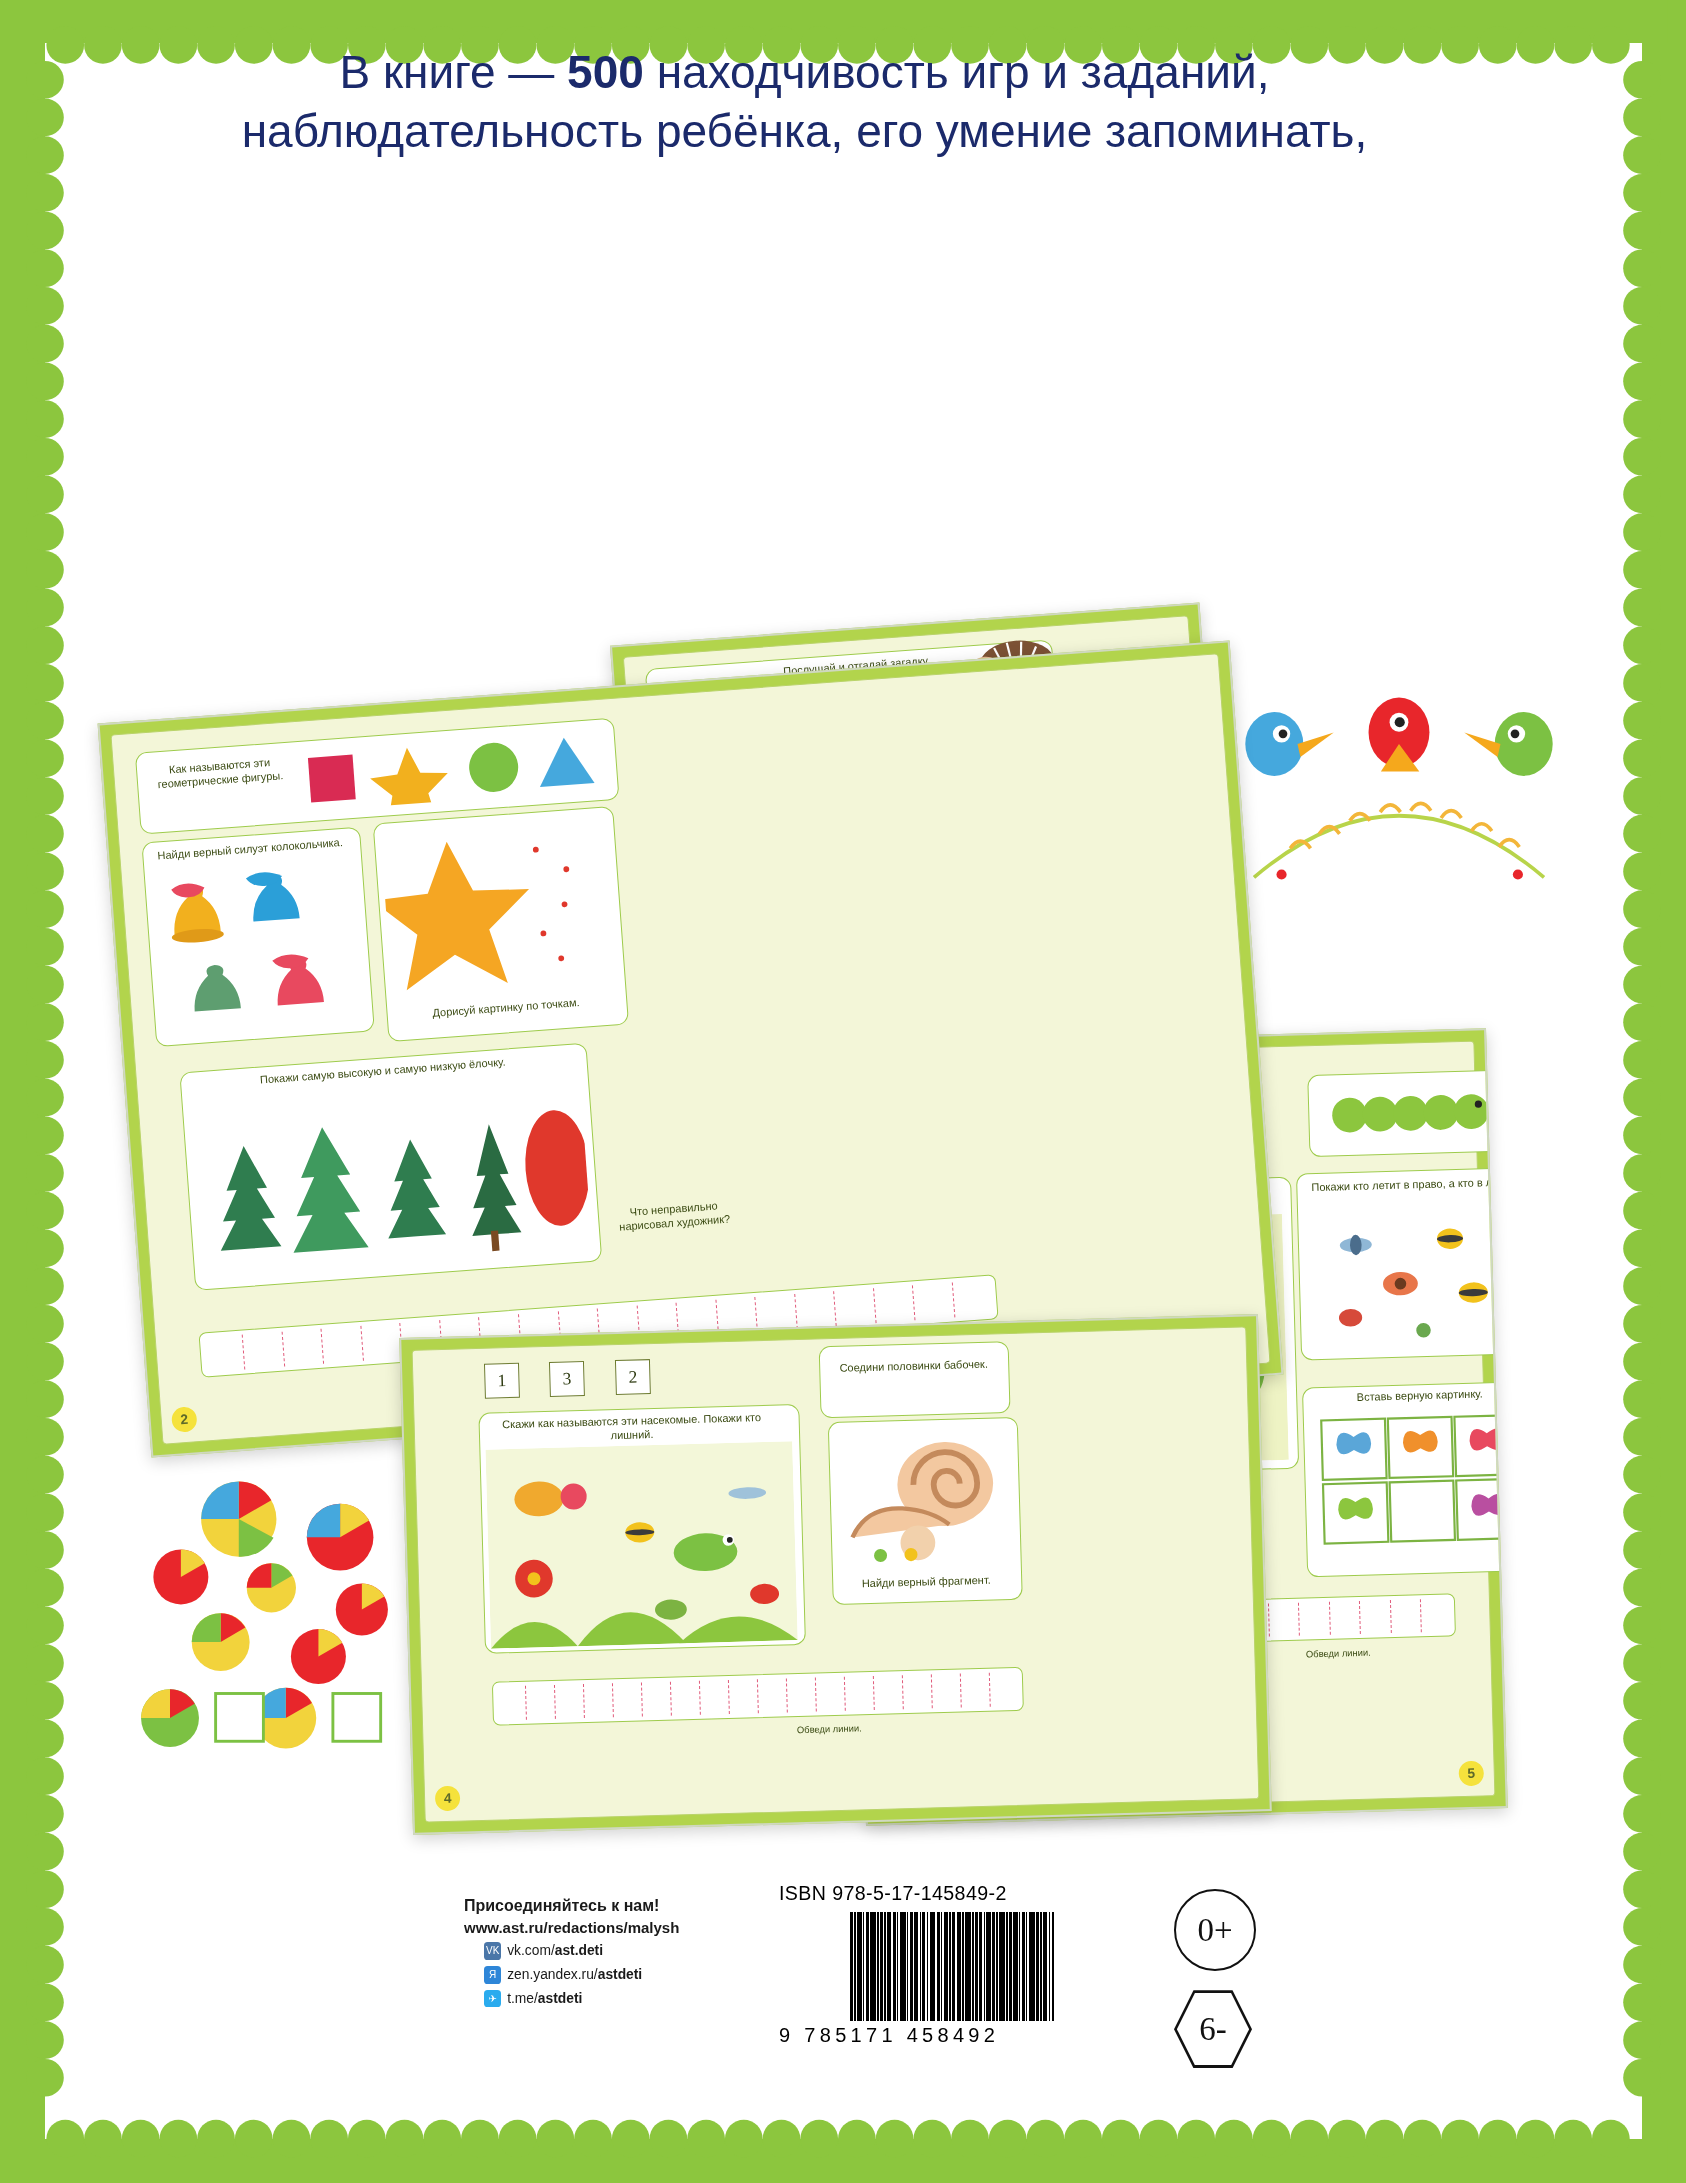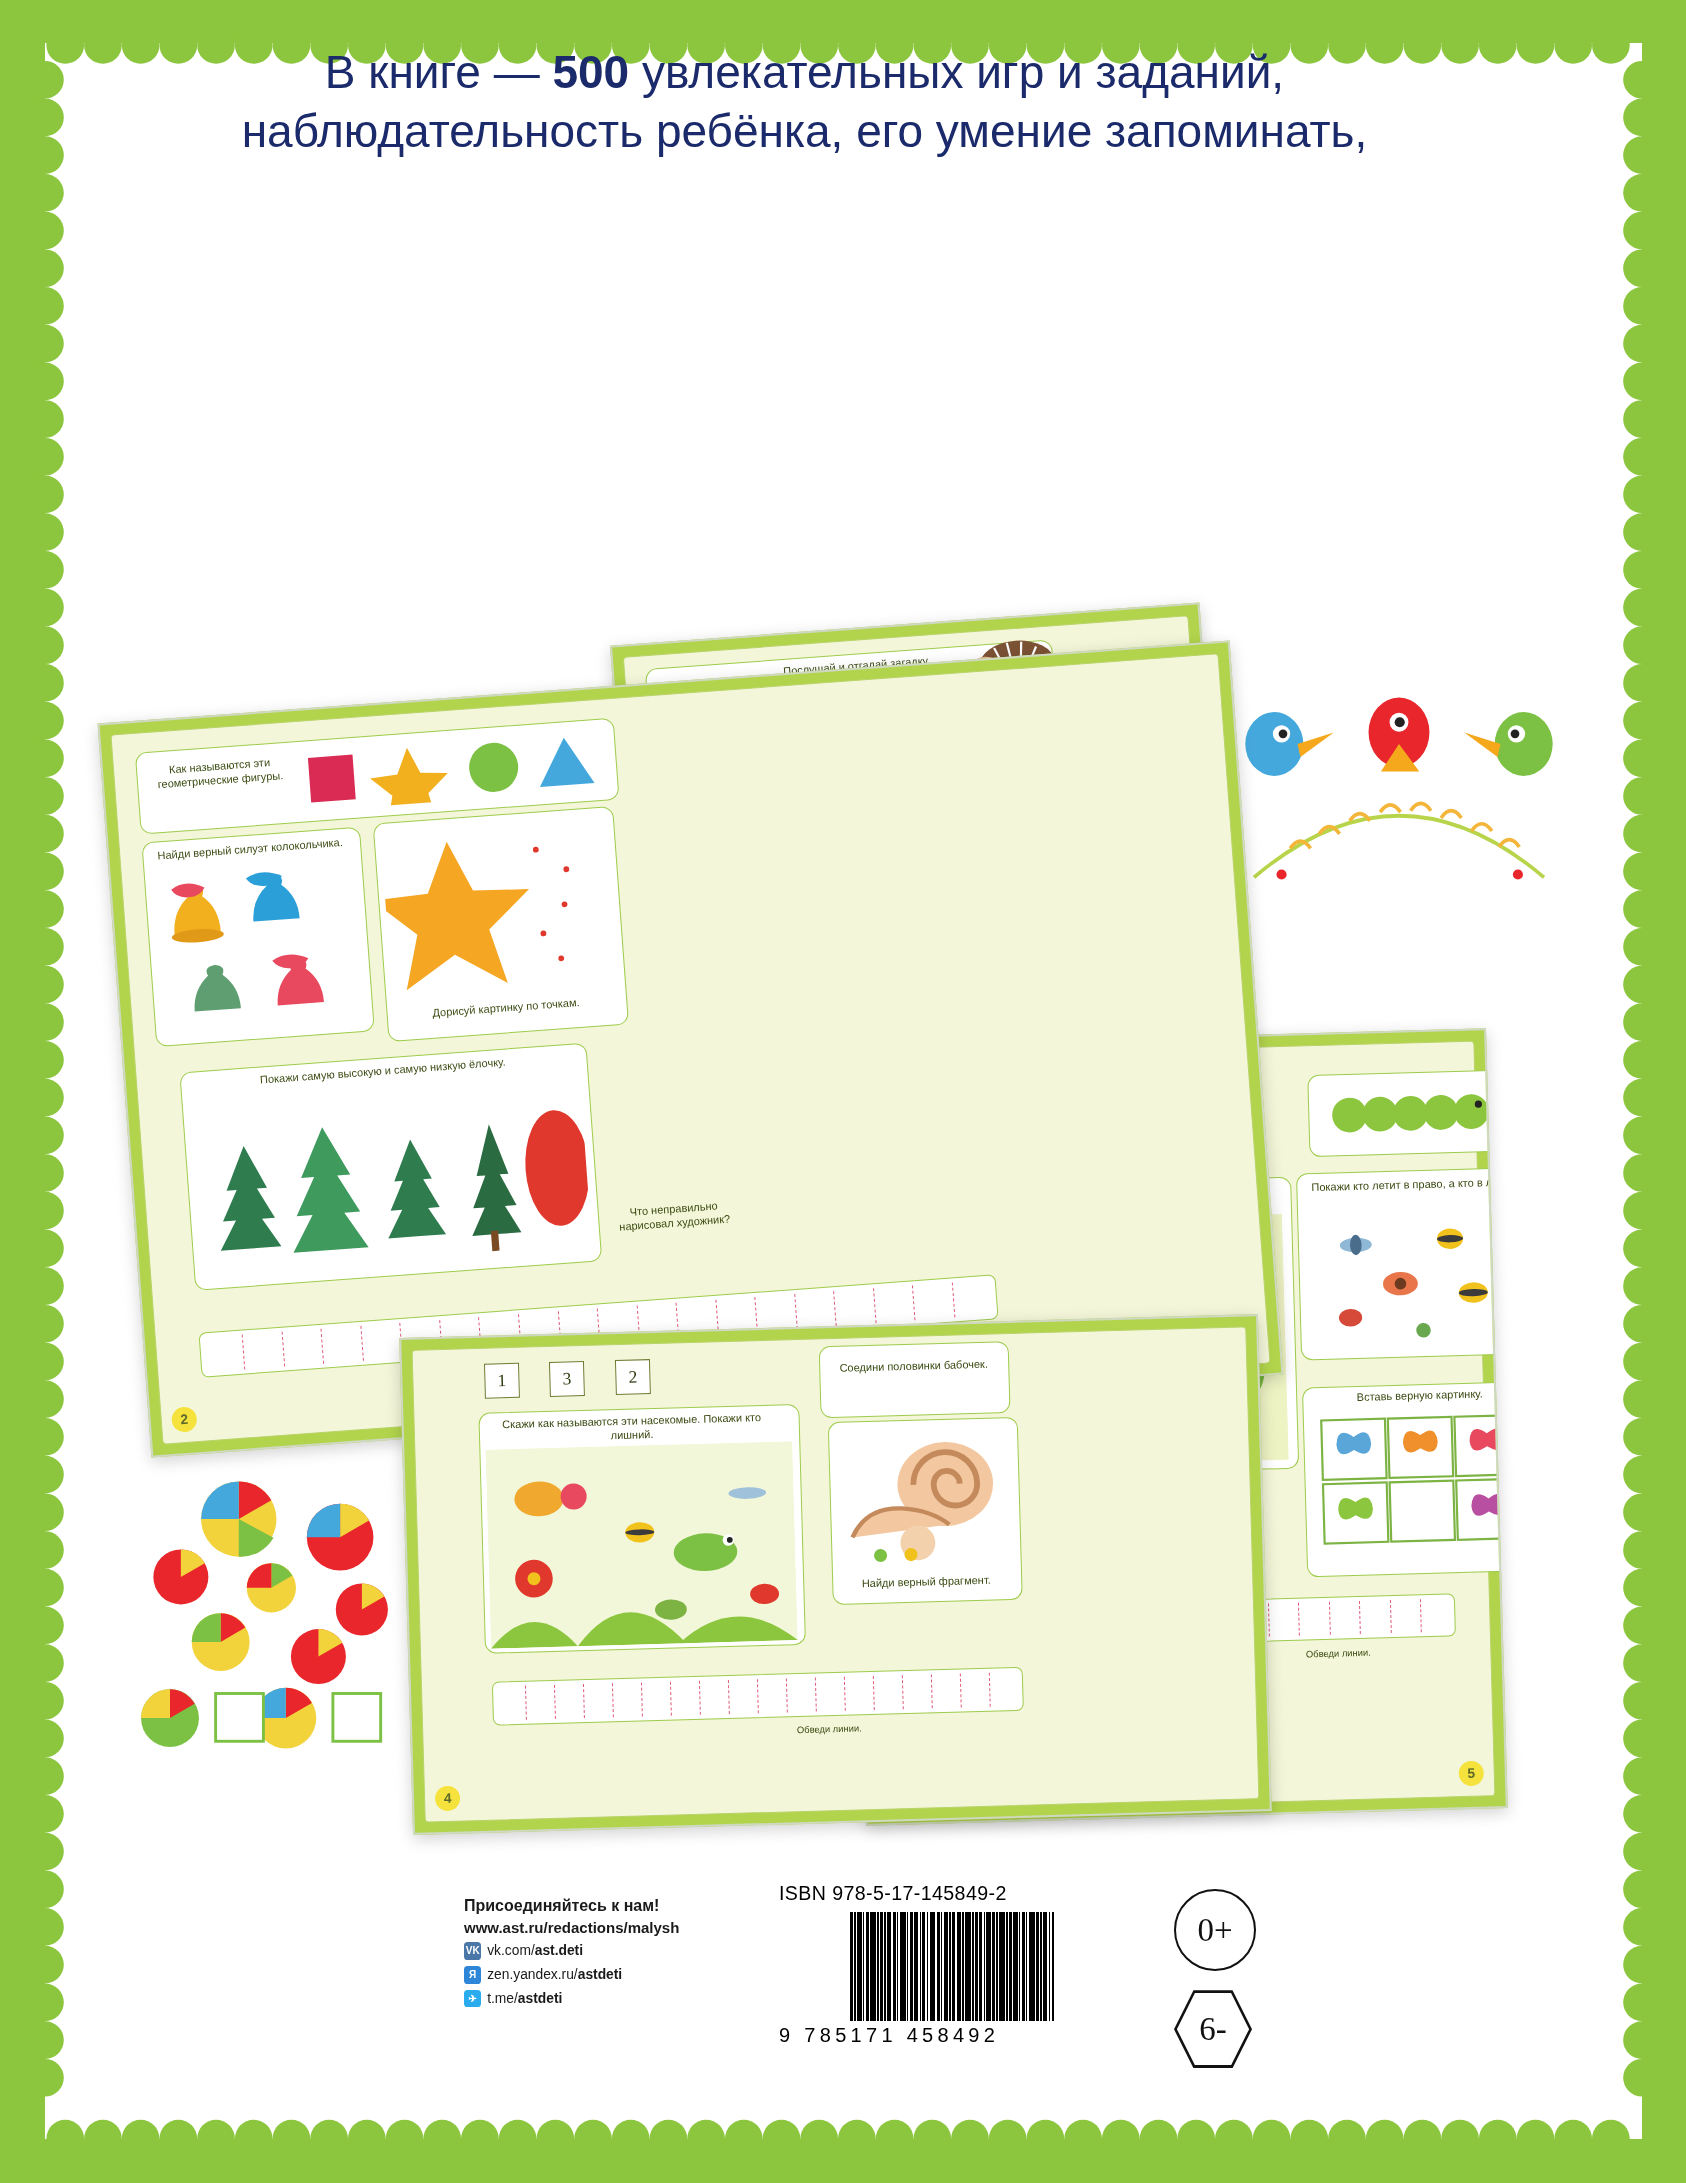--- a/index.html
+++ b/index.html
@@ -178,21 +178,21 @@
     width: 304px;
     color: #1a1a1a;
   }
   .join .t1 { font-size: 16px; font-weight: bold; }
   .join .t2 { font-size: 15px; font-weight: bold; margin-top: 4.3px; }
   .join .row { display: flex; align-items: center; margin-top: 6.5px; font-size: 13.8px; }
   .join .row .ic {
     width: 17.4px; height: 17.4px; border-radius: 3.6px;
     margin-right: 5.8px; flex: none;
     display: flex; align-items: center; justify-content: center;
-    color: #fff; font-size: 10px; font-weight: bold;
+    color: #fff; font-size: 10px; font-weight: normal; margin-left: 20px;
   }
   .join .row b { font-weight: bold; }
 
   .isbn-wrap { position: absolute; left: 779px; top: 0; width: 348px; text-align: left; }
   .isbn-wrap .isbn { font-size: 19.6px; color: #000; letter-spacing: 0.4px; }
   .barcode { margin-top: 7.2px; height: 109px; display: flex; align-items: flex-end; justify-content: center; }
   .barcode i { display: block; background: #000; height: 100%; margin-right: 1.4px; }
   .bc-digits { font-size: 20px; letter-spacing: 4.3px; margin-top: 2.9px; font-family: "Liberation Sans", sans-serif; }
 
   .age-badges { position: absolute; left: 1174px; top: 7.2px; }
@@ -438,21 +438,21 @@
             <circle cx="2265" cy="2710" r="26"></circle>
           <circle cx="2265" cy="2762" r="26"></circle>
             <circle cx="2265" cy="2814" r="26"></circle>
             <circle cx="2265" cy="2866" r="26"></circle>
         </g>
       </g>
     </g>
   </svg>
 
   <div class="intro">
-    <div><span>В книге — </span><b>500</b><span> увлекательных игр и заданий,</span></div>
+    <div><span>В книге — </span><b>500</b><span> находчивость игр и заданий,</span></div>
     <div>наблюдательность ребёнка, его умение запоминать,</div>
   </div>
 
 
   <svg class="art" style="left:1225px; top:696px; width:348px; height:225px;" viewBox="0 0 480 310">
     <path d="M40,250 Q240,80 440,250" fill="none" stroke="#b8d44a" stroke-width="5"></path>
 
     <g>
       <ellipse cx="68" cy="66" rx="40" ry="44" fill="#45a8dd"></ellipse>
       <circle cx="78" cy="52" r="12" fill="#fff"></circle>

